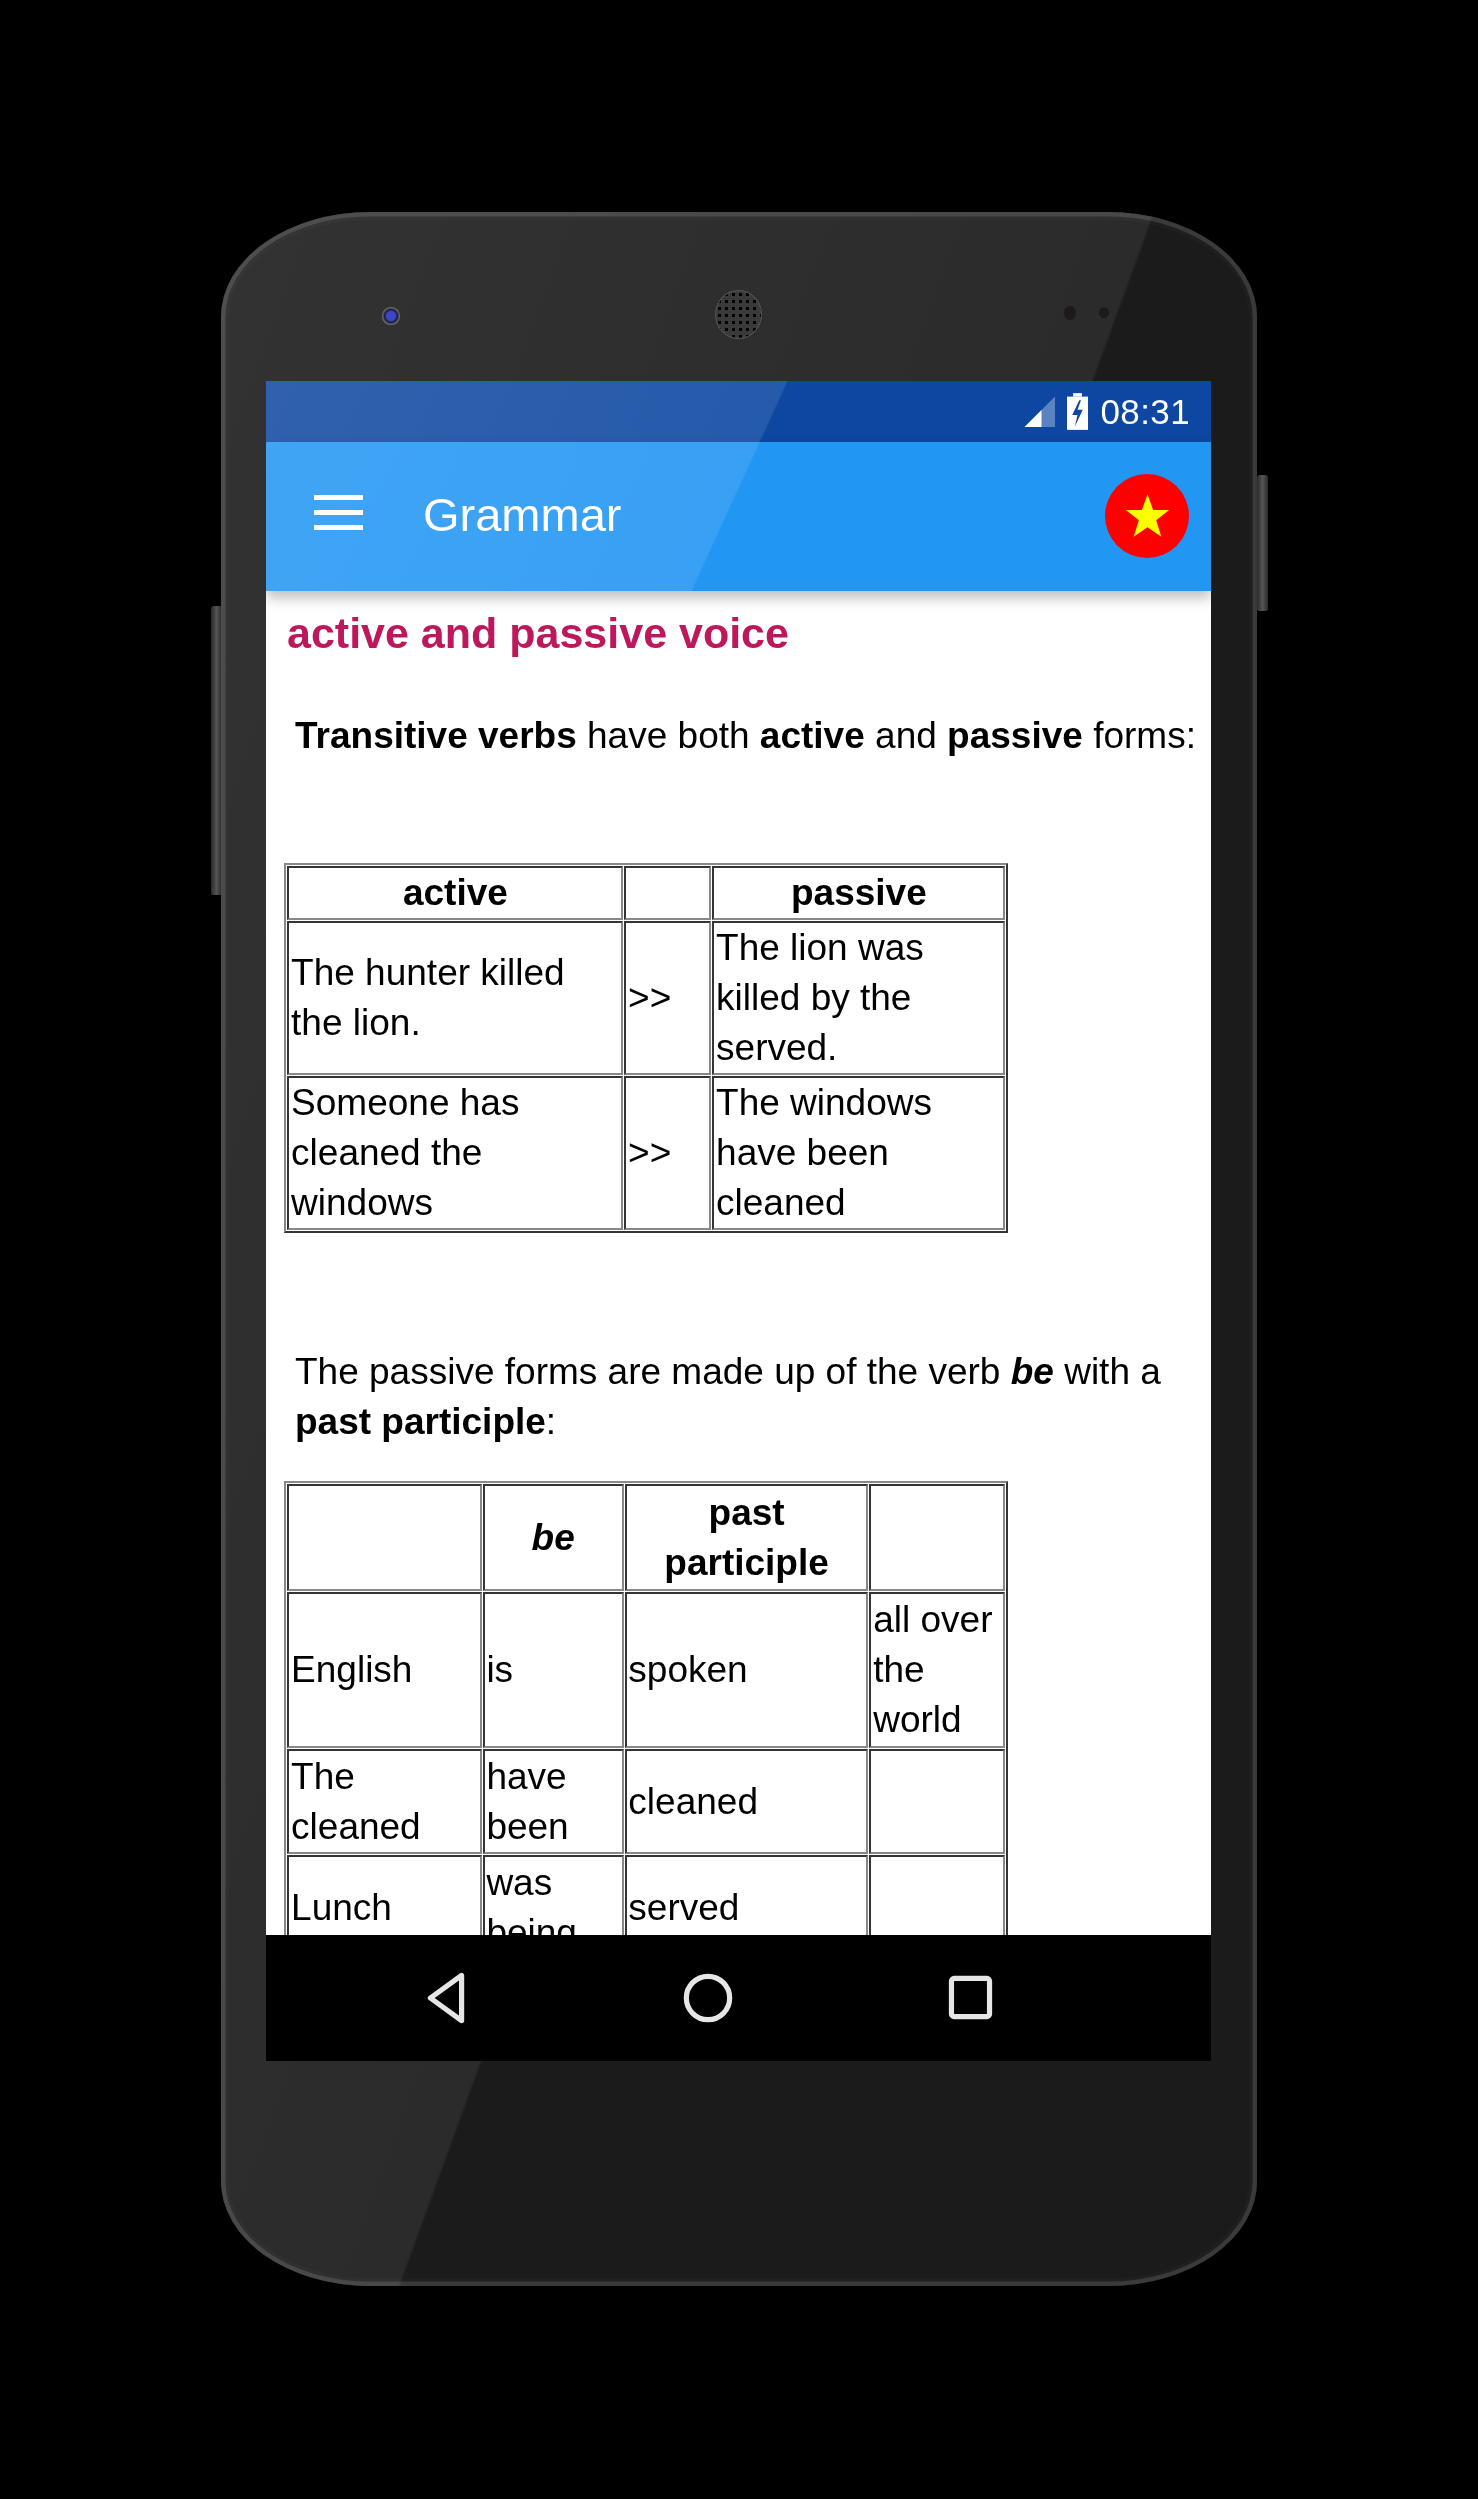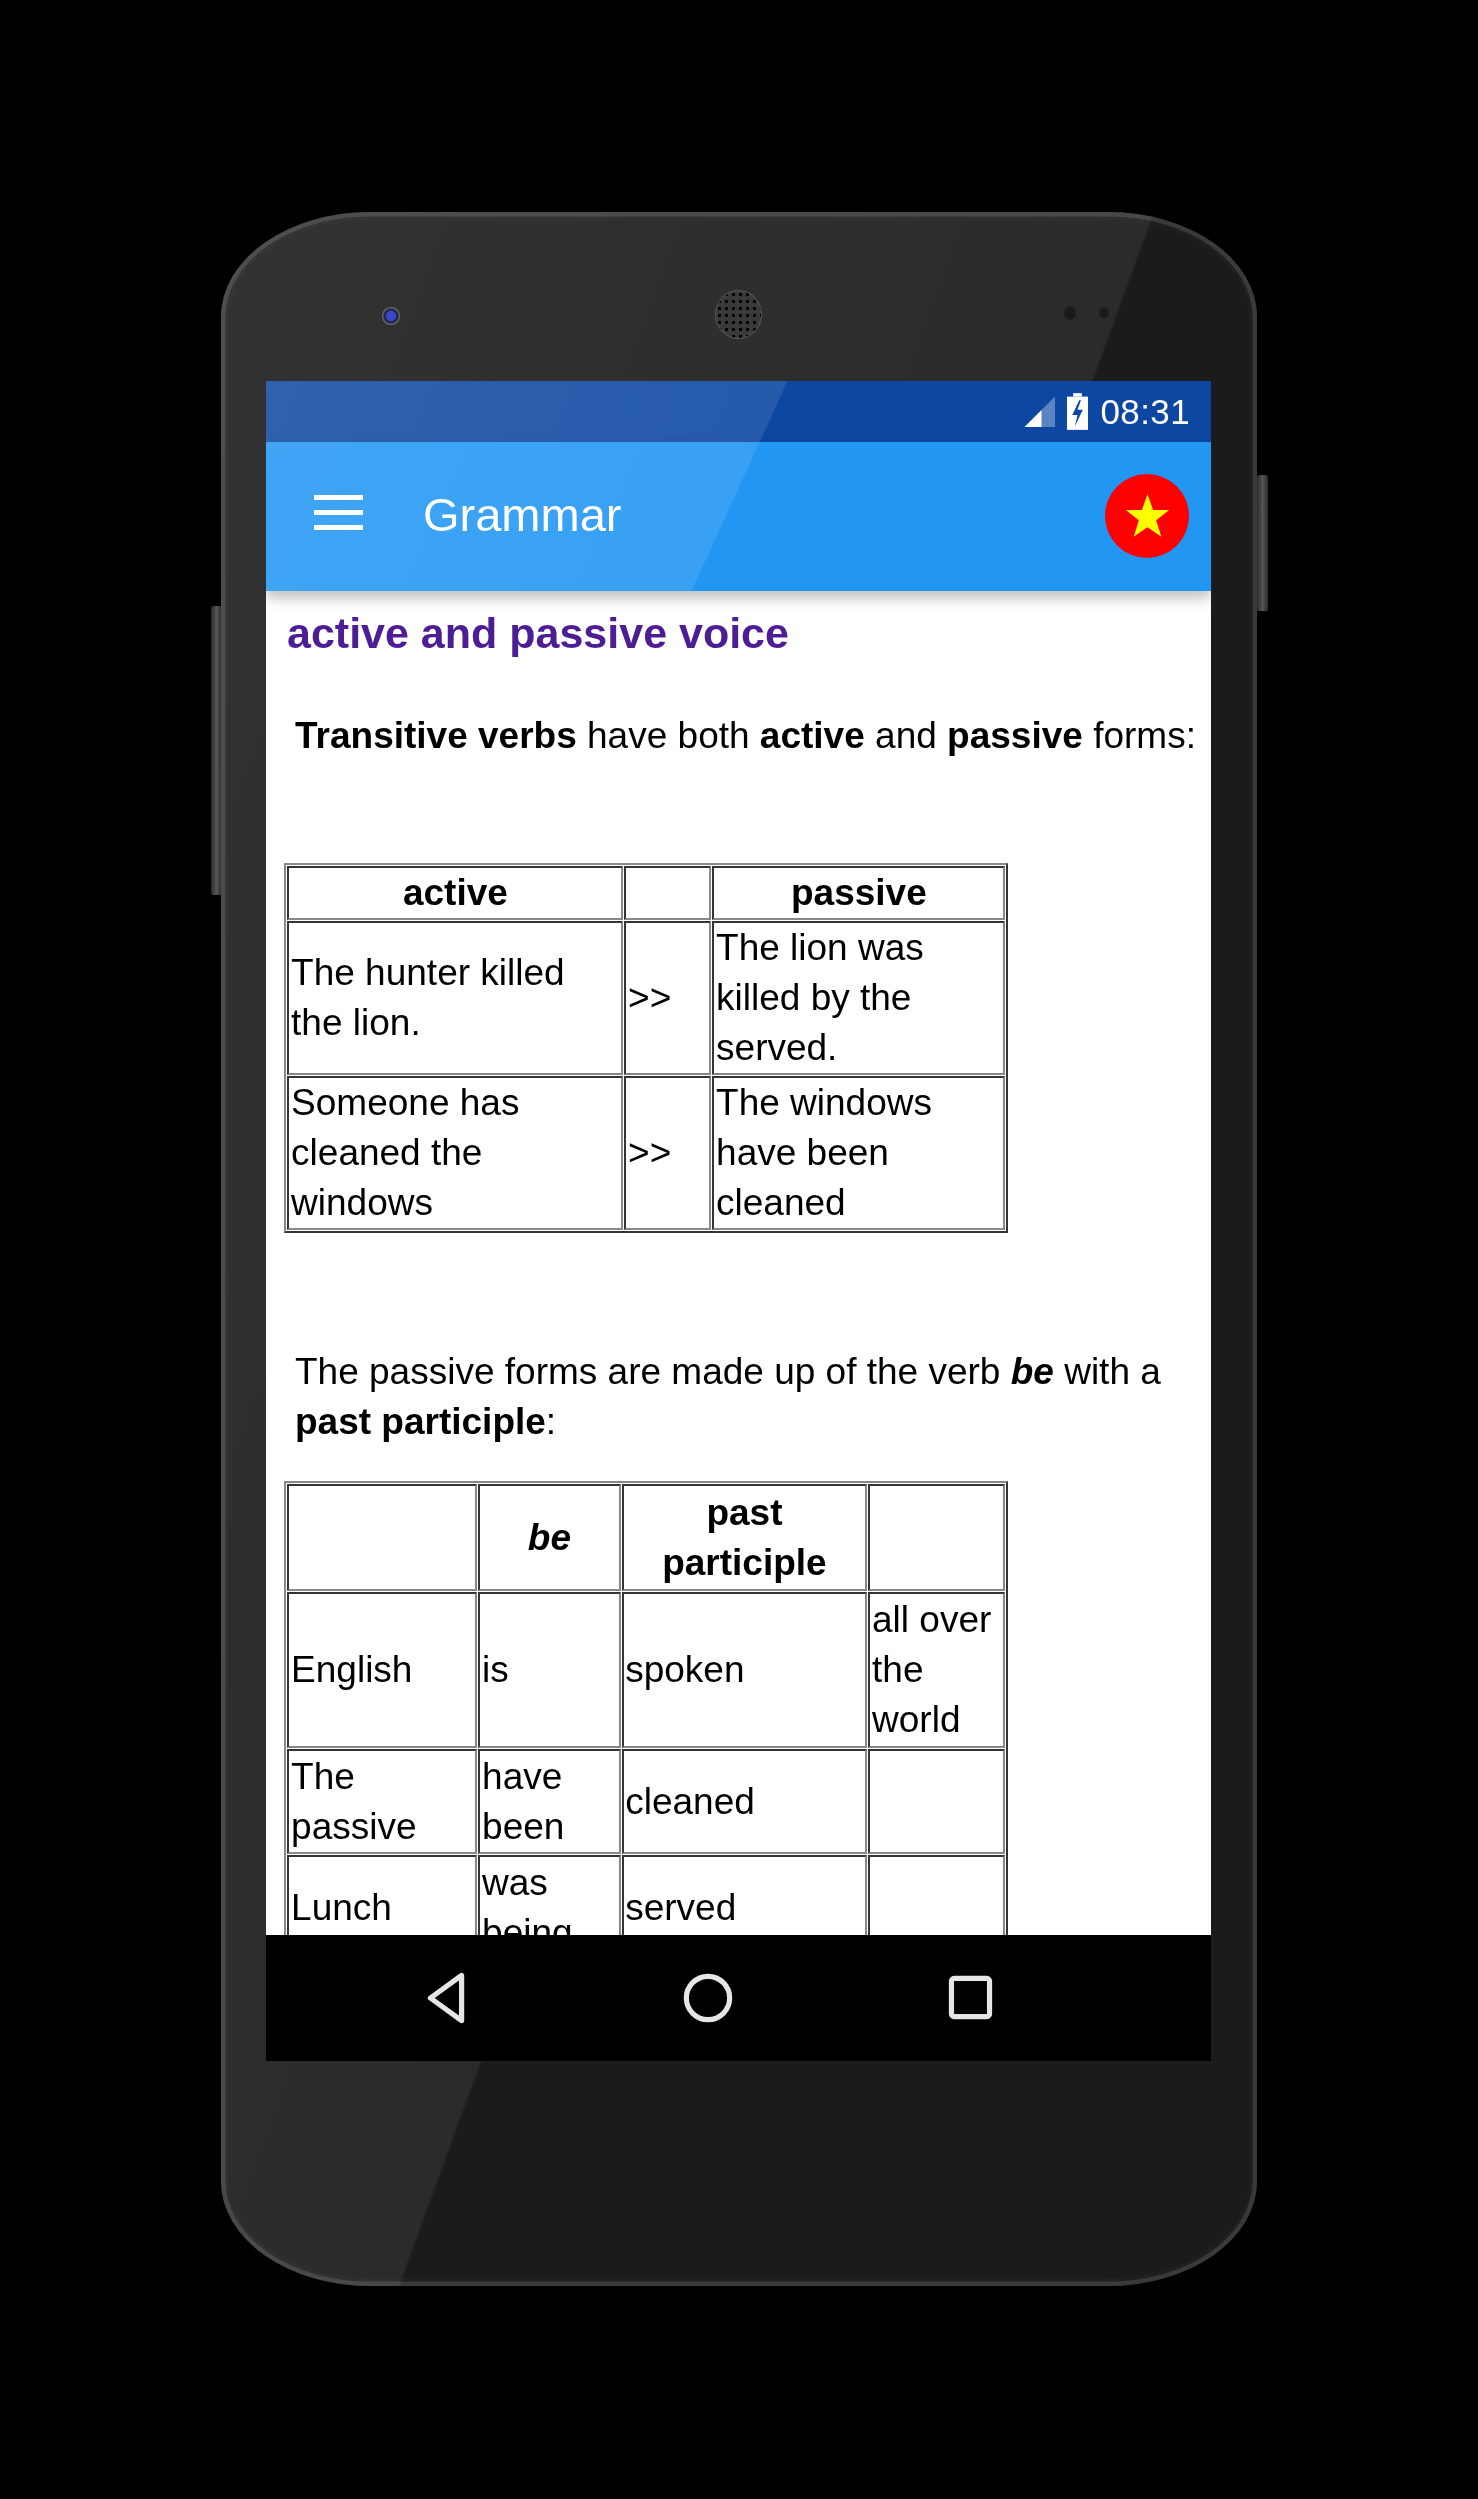--- a/index.html
+++ b/index.html
@@ -31,21 +31,21 @@
   .app-bar { position:absolute; left:0; top:61px; width:100%; height:149px; background:#2196f3; box-shadow:0 7px 12.2px rgba(0,0,0,0.25); z-index:2; }
   .hamburger { position:absolute; left:48px; top:53px; width:49px; height:35px; cursor:pointer; }
   .hamburger span { position:absolute; left:0; width:49px; height:5.2px; background:#fff; }
   .app-title { position:absolute; left:157px; top:45px; font-size:47px; color:#fff; }
   .star-btn { position:absolute; right:22px; top:32px; width:84px; height:84px; border-radius:50%; background:#ff0000; display:flex; align-items:center; justify-content:center; cursor:pointer; }
 
   .glare-screen { position:absolute; left:0; top:0; width:100%; height:210px; pointer-events:none; z-index:3;
     background:linear-gradient(114.6deg, rgba(255,255,255,0.14) 0%, rgba(255,255,255,0.10) 50%, rgba(255,255,255,0) 50.2%); }
 
   .content { position:absolute; left:0; top:210px; width:100%; height:1344px; overflow:hidden; color:#000; }
-  .heading { position:absolute; left:21px; top:17.5px; margin:0; font-size:43px; font-weight:bold; color:#4c1d95; }
+  .heading { position:absolute; left:21px; top:17.5px; margin:0; font-size:43px; font-weight:bold; color:#be185d; }
   .para { position:absolute; left:21px; font-size:37px; line-height:50px; width:901px; margin:8px; }
   .p1 { top:112px; }
   .p2 { top:748px; }
   b { font-weight:bold; }
 
   table.grid { position:absolute; border-collapse:separate; border-spacing:1.7px; border:2.6px outset #888; font-size:37px; line-height:50px; background:#fff; }
   table.grid td, table.grid th { border:2.6px inset #888; padding:0 1.7px; vertical-align:middle; }
   table.grid th { font-weight:bold; text-align:center; }
   .t1 { left:18.4px; top:272px; width:724px; }
   .t1 .c1 { width:188px; } .t1 .c2 { width:24.5px; } .t1 .c3 { width:163px; }
@@ -144,21 +144,21 @@
         <th class="c3">past participle</th>
         <th class="c4"></th>
       </tr>
       <tr class="r1">
         <td>English</td>
         <td>is</td>
         <td>spoken</td>
         <td>all over the world</td>
       </tr>
       <tr class="r2">
-        <td>The passive</td>
+        <td>The cleaned</td>
         <td>have been</td>
         <td>cleaned</td>
         <td></td>
       </tr>
       <tr class="r3">
         <td>Lunch</td>
         <td>was being</td>
         <td>served</td>
         <td></td>
       </tr>

